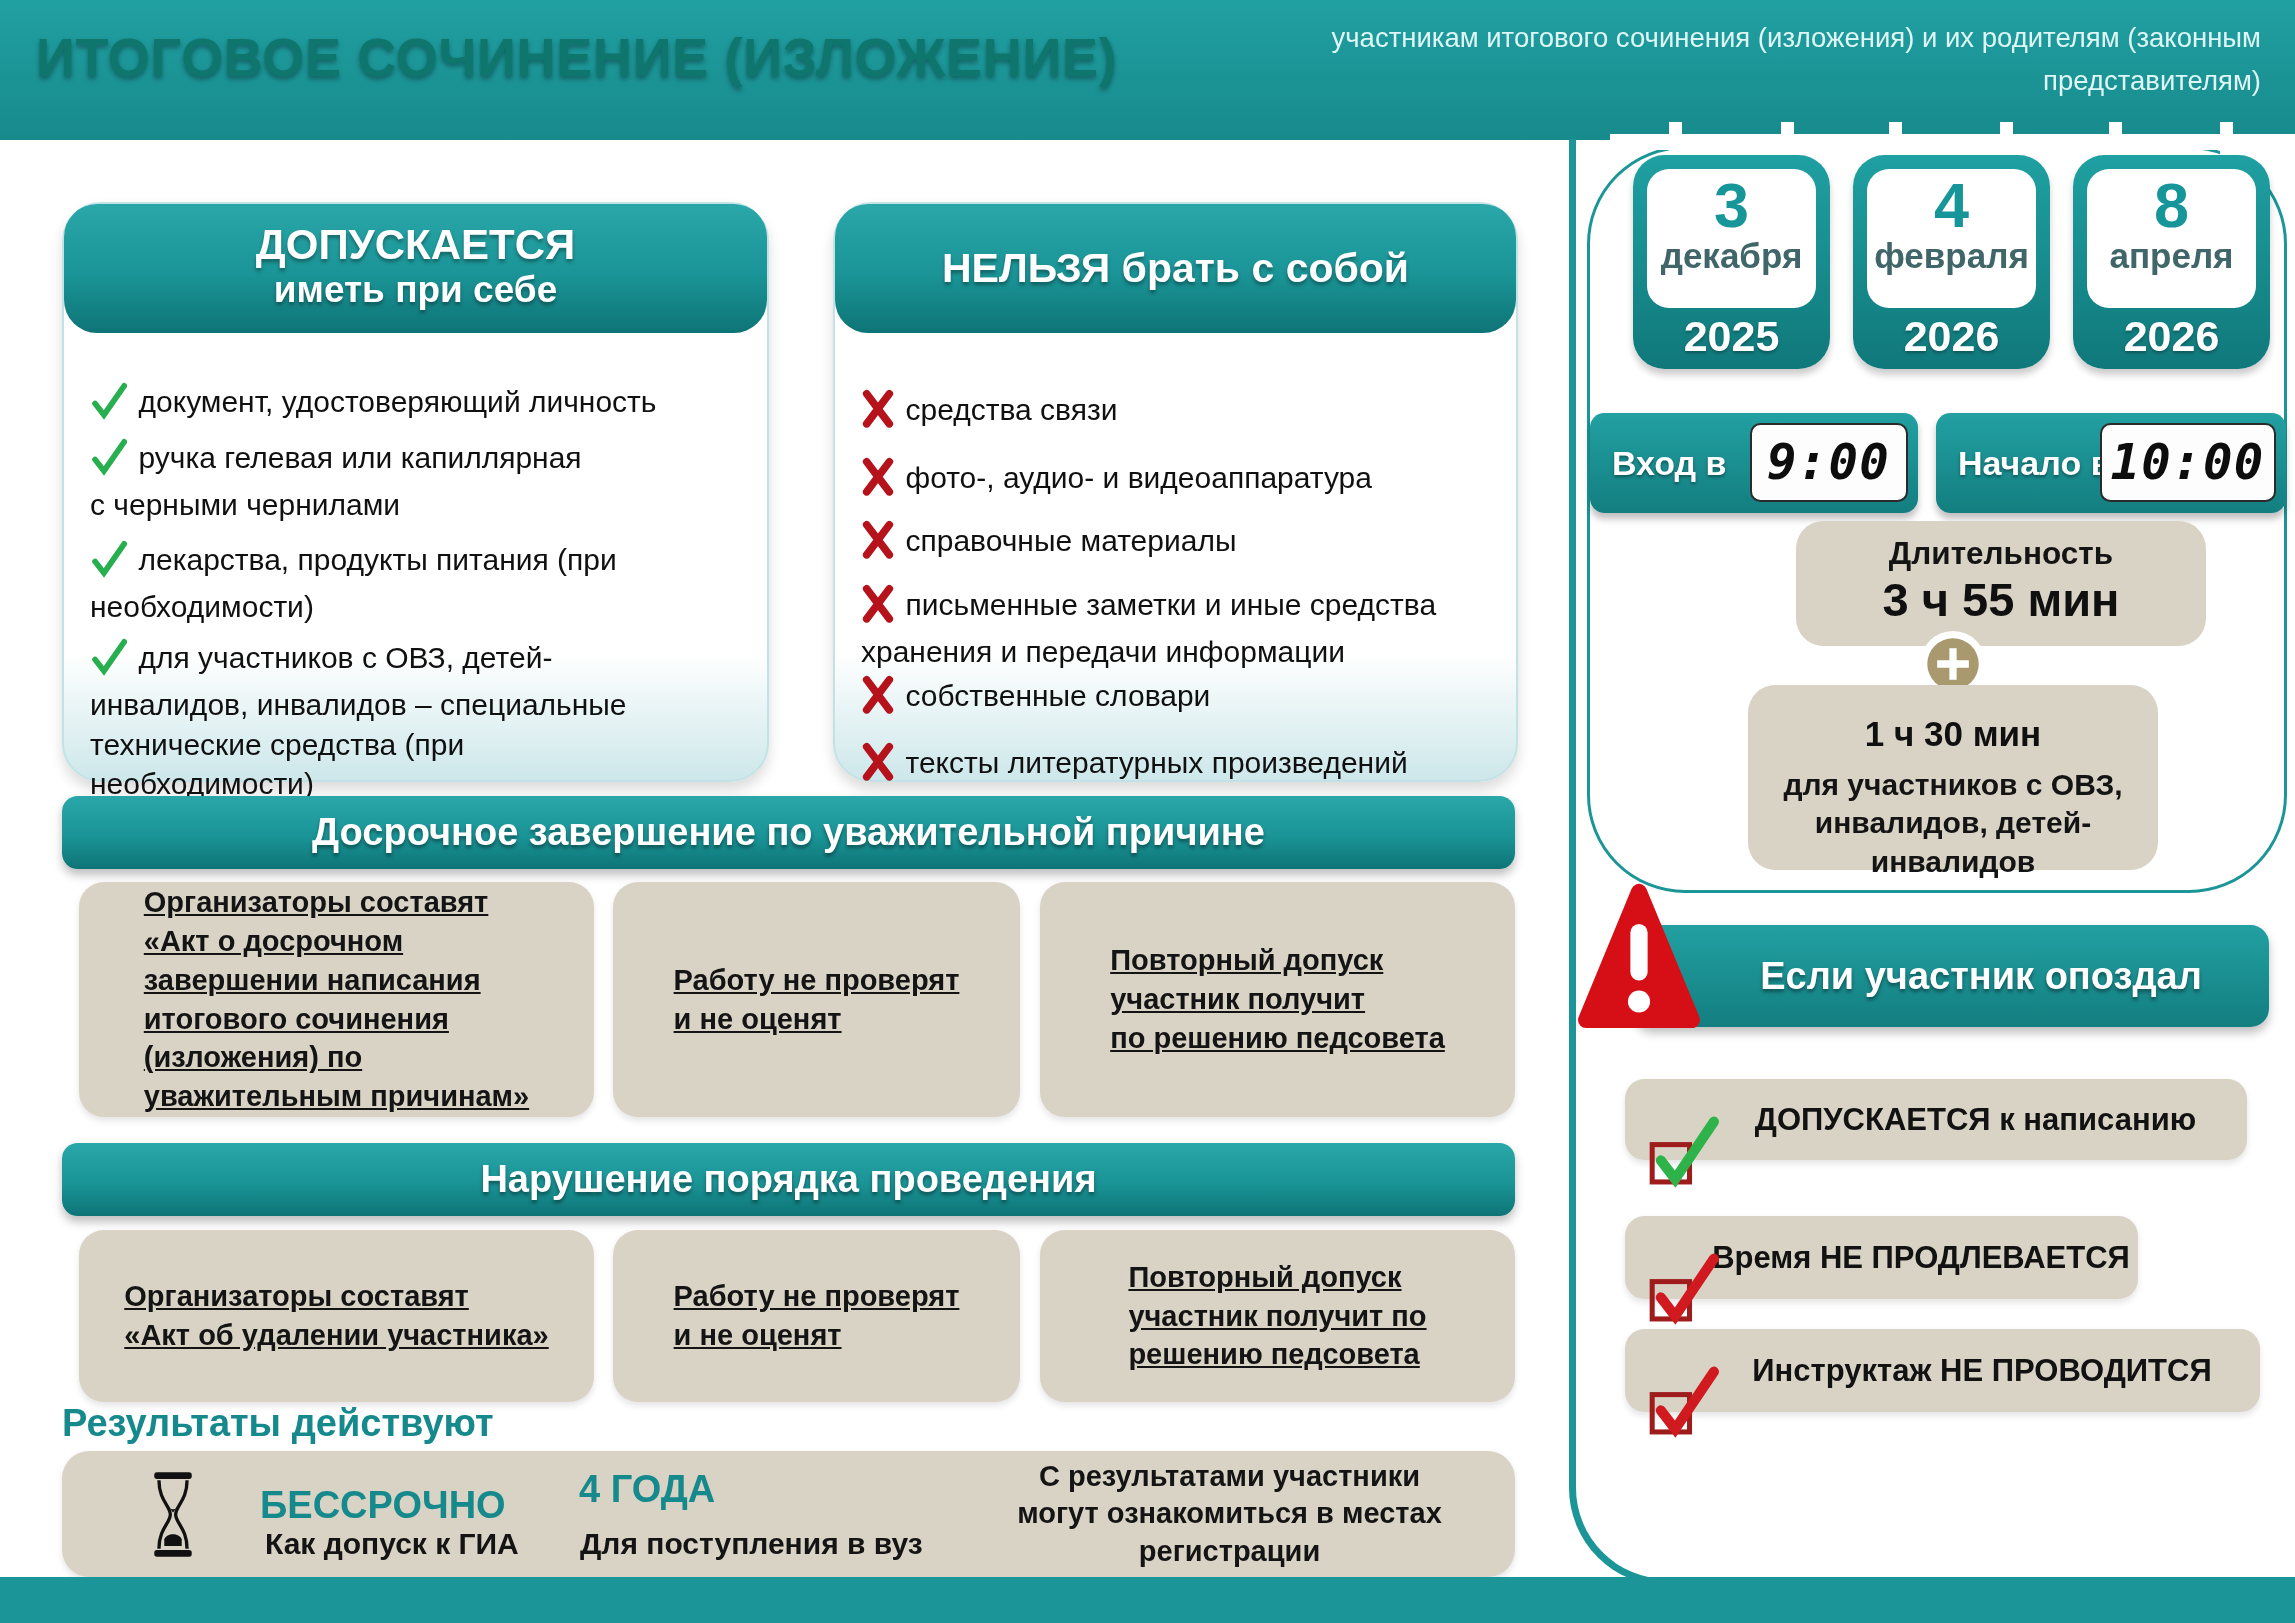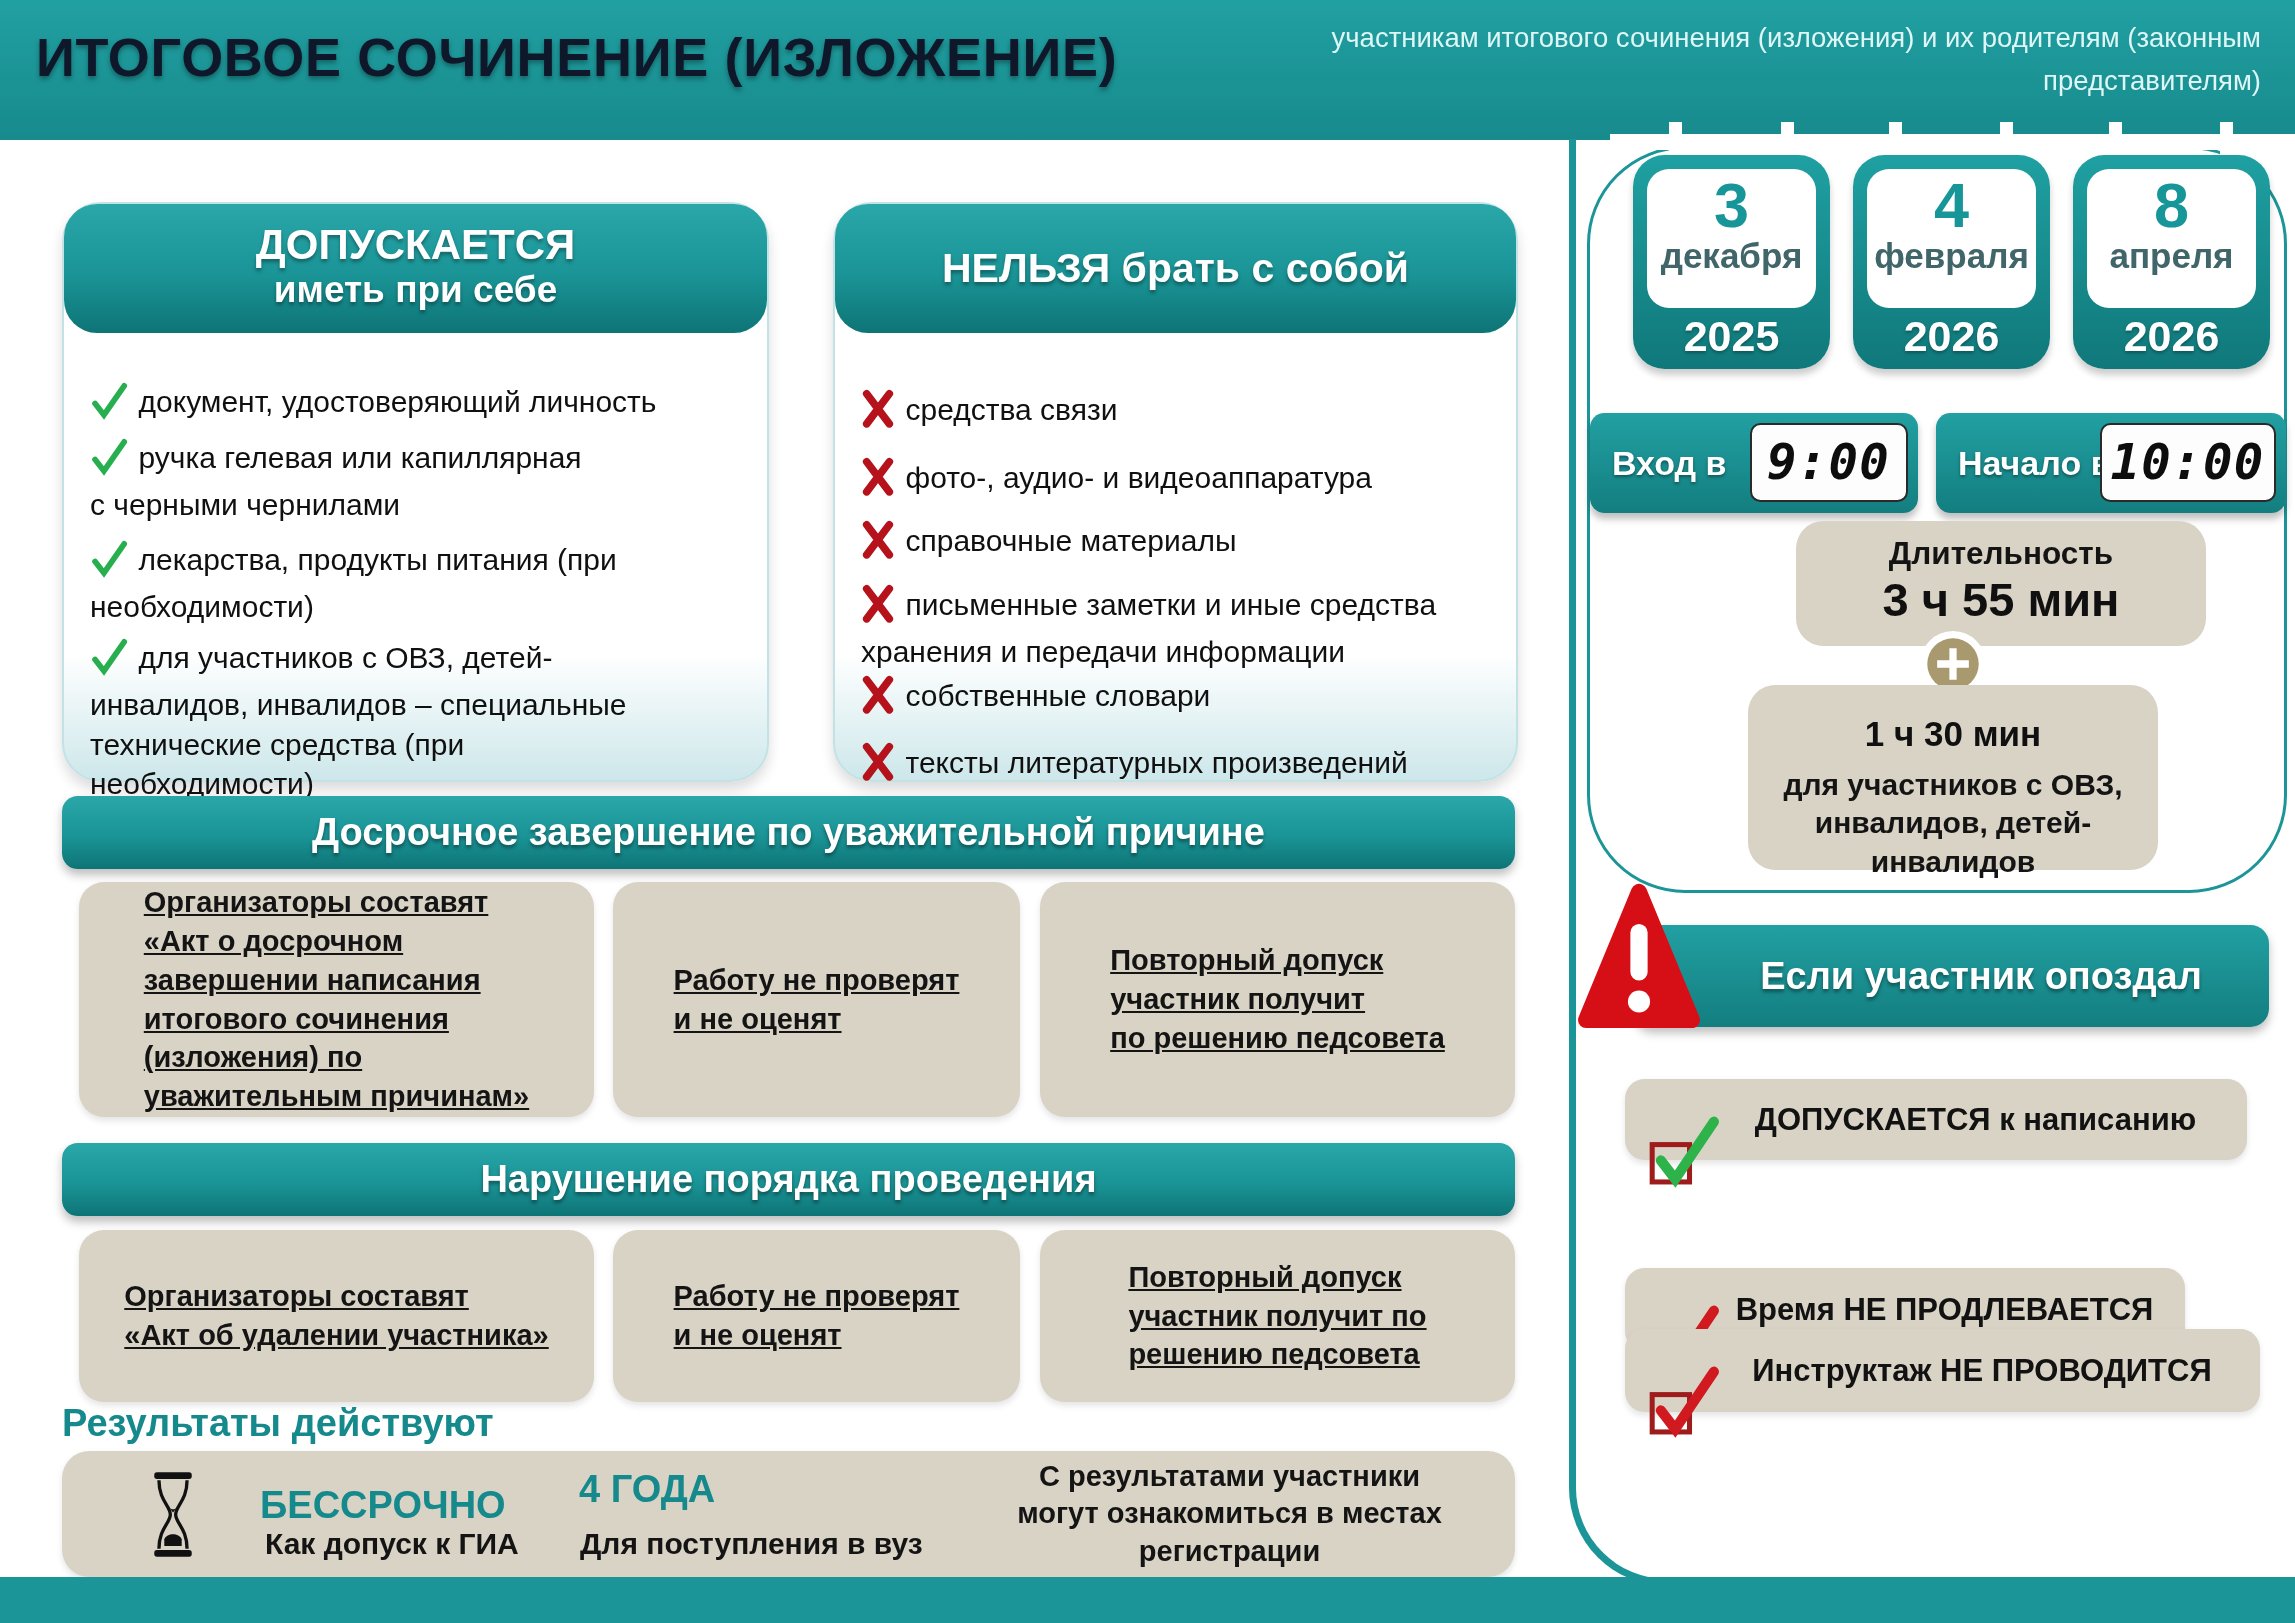--- a/index.html
+++ b/index.html
@@ -2,21 +2,21 @@
 <html style="font-size:10.5px"><head>
 <meta charset="utf-8">
 <style>
   html,body{margin:0;padding:0;background:#ffffff;}
   #canvas{position:relative;width:2295px;height:1623px;background:#ffffff;overflow:hidden;
           font-family:"Liberation Sans", sans-serif;}
 
   
   .top-band{position:absolute;left:0;top:0;width:2295px;height:140px;
             background:linear-gradient(180deg,#21a0a2,#178a8c);}
-  .main-title{position:absolute;left:36px;top:26px;font-size:54px;font-weight:bold;color:#0f172a;
+  .main-title{position:absolute;left:36px;top:26px;font-size:54px;font-weight:bold;color:#0f766e;
               letter-spacing:0.7px;text-shadow:0 2.6px 5.2px rgba(0,0,0,.35);}
   .audience{position:absolute;right:34px;top:17px;width:1023px;text-align:right;
             font-size:27.5px;line-height:1.55;color:#dff6f6;}
   .bottom-band{position:absolute;left:0;top:1577px;width:2295px;height:46px;background:#1b9597;}
 
   
   .card{position:absolute;background:linear-gradient(180deg,#ffffff 0%,#ffffff 78%,#cde7ea 100%);
         border:2px solid #c2e2e6;border-radius:39px;box-shadow:0 7.9px 13px rgba(0,0,0,.14);}
   .card-head{position:absolute;left:0;top:0;right:0;height:129px;border-radius:33px;
              background:linear-gradient(180deg,#2aa7a9 0%,#1a9496 55%,#0e7476 100%);
@@ -179,21 +179,21 @@
 
   <div class="rrow" style="left:1625px;top:1079px;width:622px;height:81px">
     <span class="cbx">
       <svg width="79" height="79" viewBox="0 0 110 110">
         <rect x="10" y="44" width="52" height="52" fill="none" stroke="#9e1c1c" stroke-width="7"></rect>
         <path d="M22 66 L42 92 L96 12" fill="none" stroke="#2db34a" stroke-width="14" stroke-linecap="round"></path>
       </svg>
     </span>
     <span>ДОПУСКАЕТСЯ к написанию</span>
   </div>
-  <div class="rrow" style="left:1625px;top:1268px;width:560px;height:83px">
+  <div class="rrow" style="left:1625px;top:1216px;width:513px;height:83px">
     <span class="cbx">
       <svg width="79" height="79" viewBox="0 0 110 110">
         <rect x="10" y="44" width="52" height="52" fill="none" stroke="#9e1c1c" stroke-width="7"></rect>
         <path d="M22 66 L42 92 L96 12" fill="none" stroke="#d11a20" stroke-width="14" stroke-linecap="round"></path>
       </svg>
     </span>
     <span>Время НЕ ПРОДЛЕВАЕТСЯ</span>
   </div>
   <div class="rrow" style="left:1625px;top:1329px;width:635px;height:83px">
     <span class="cbx">

